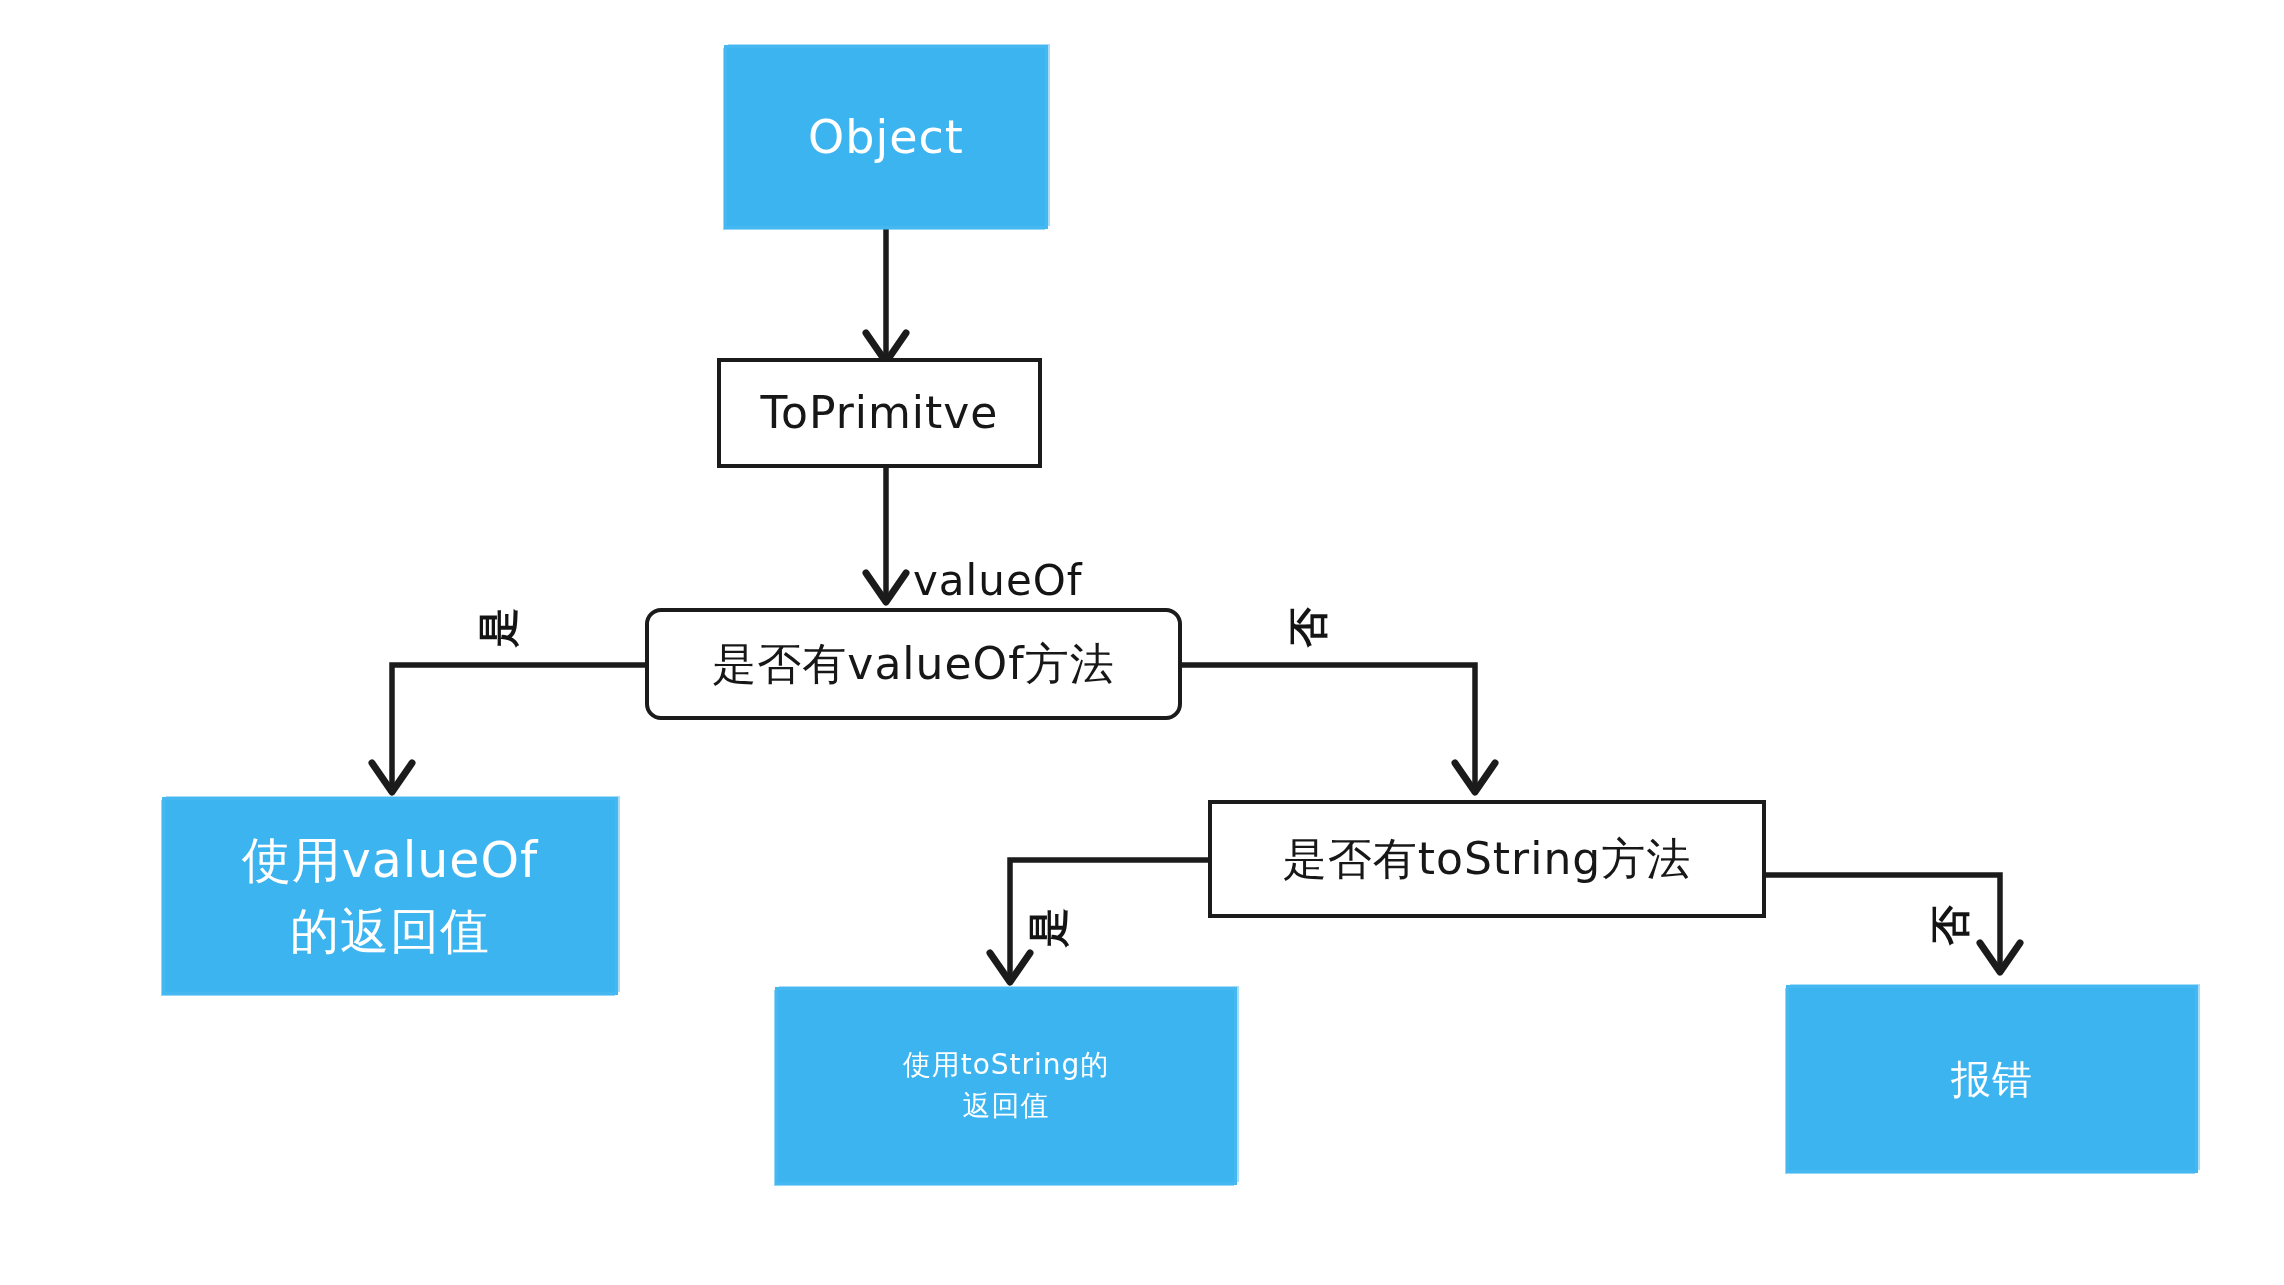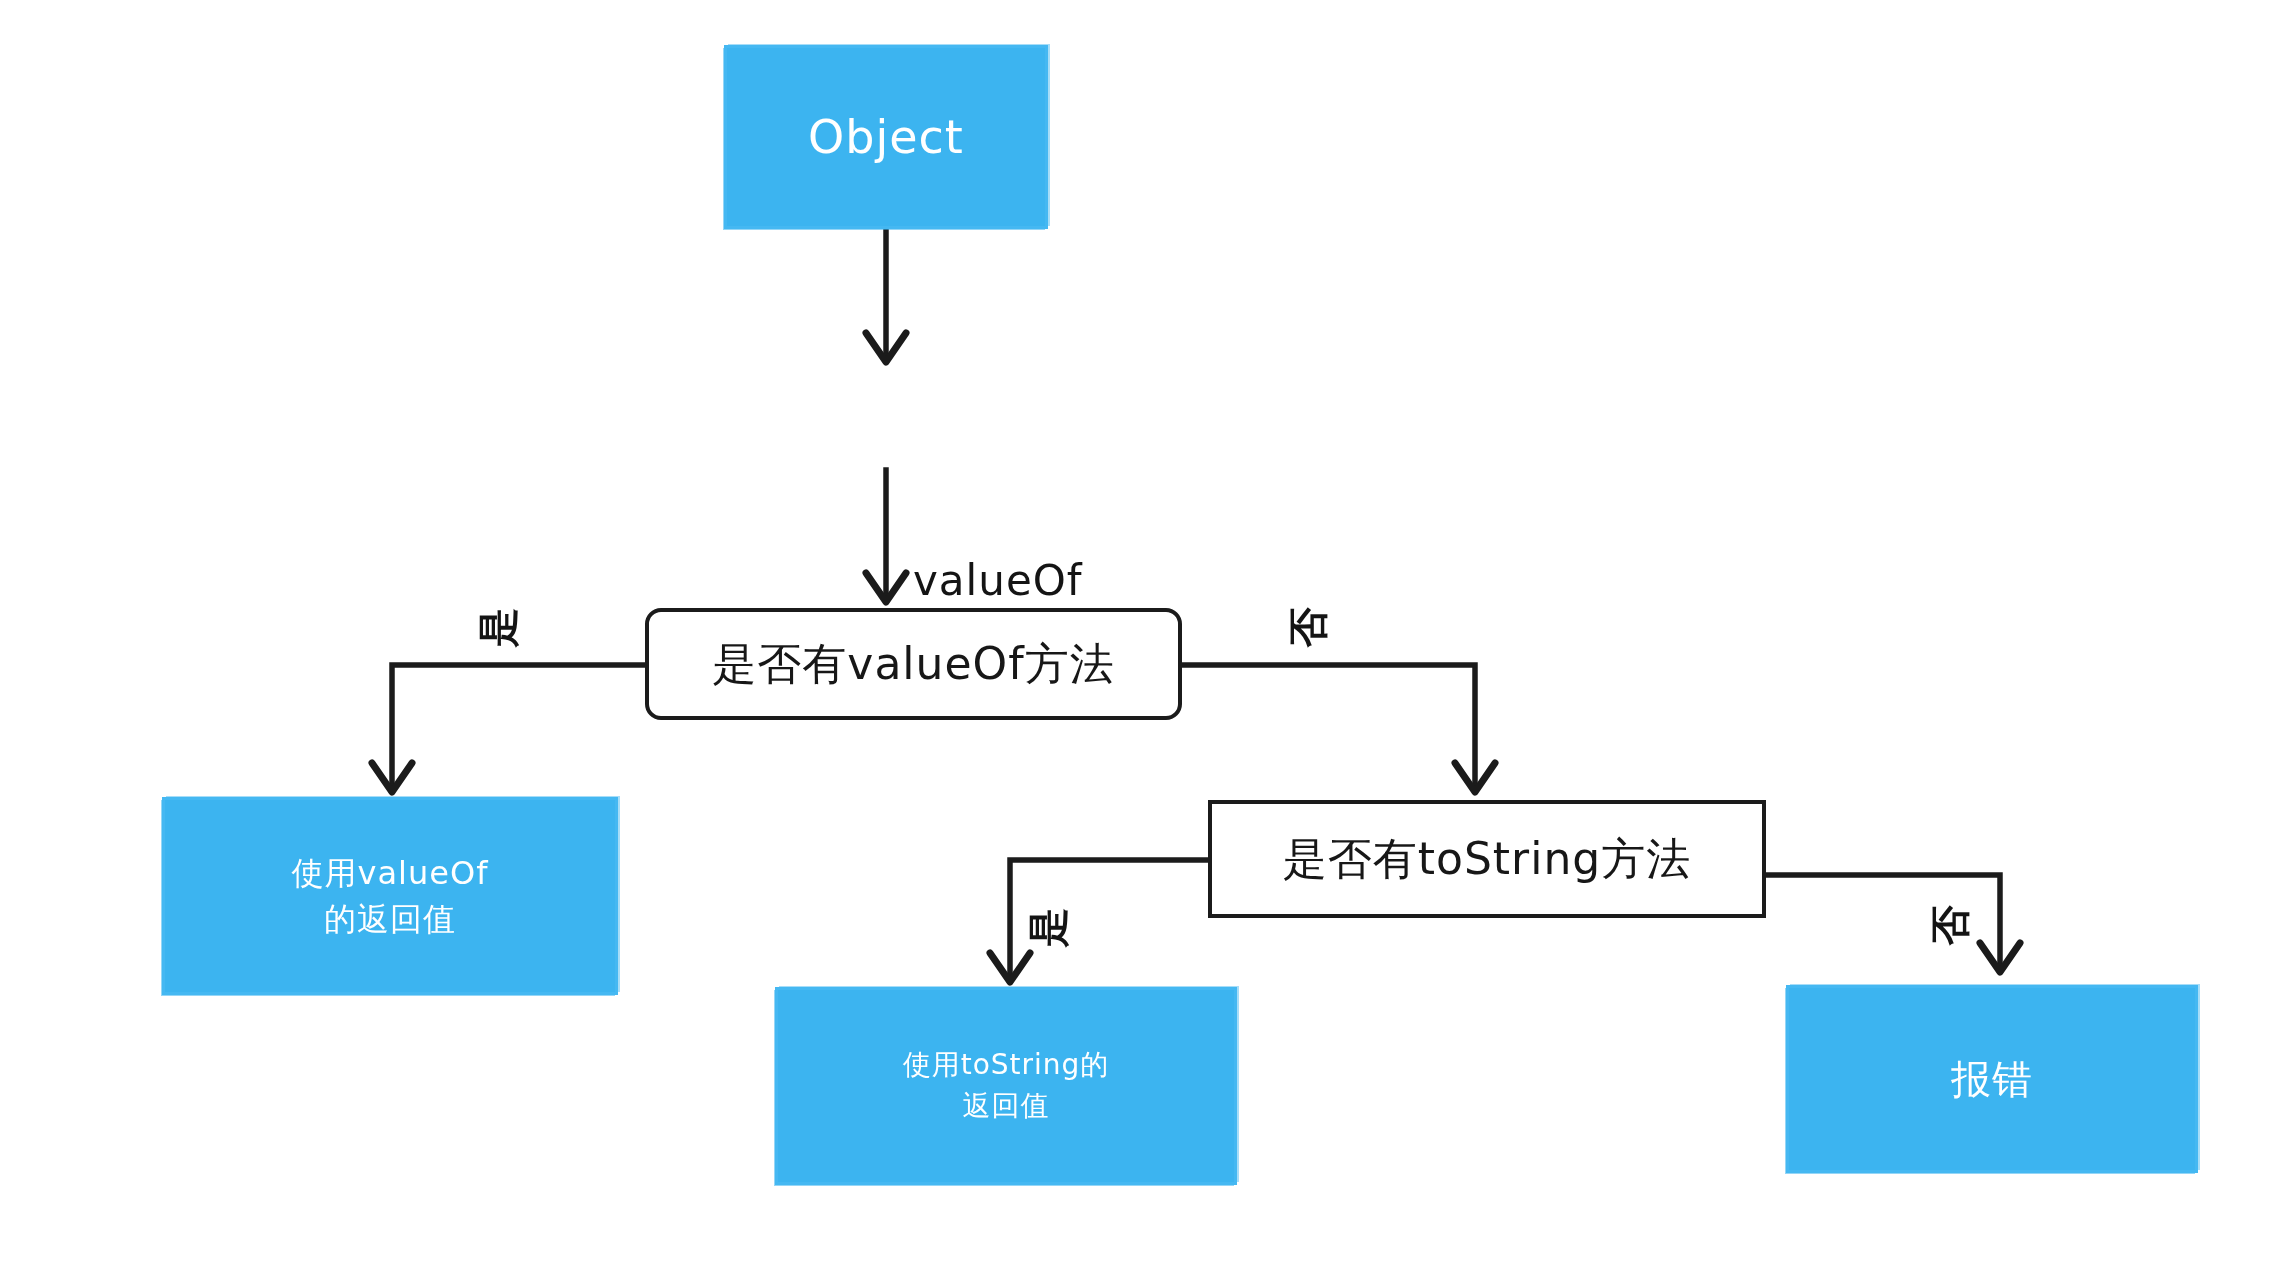--- a/index.html
+++ b/index.html
@@ -129,26 +129,29 @@
     <g>
       <path class="edge-path" d="M 1766 875 L 2000 875 L 2000 965"></path>
       <path class="arrow-head" d="M 1980 943 L 2000 972 L 2020 943"></path>
     </g>
   </svg>
 
   <div class="node filled" style="left:727px; top:48px; width:318px; height:178px; font-size:46px;">
     <span class="node-line">Object</span>
   </div>
 
+  <div class="node outlined" style="left:717px; top:358px; width:325px; height:110px; font-size:44px;">
+    <span class="node-line">ToPrimitve</span>
+  </div>
 
   <div class="node outlined" style="left:645px; top:608px; width:537px; height:112px; font-size:44px;border-radius:16px;">
     <span class="node-line">是否有valueOf方法</span>
   </div>
 
-  <div class="node filled" style="left:165px; top:800px; width:450px; height:192px; font-size:32px;">
+  <div class="node filled" style="left:165px; top:800px; width:450px; height:192px; font-size:49px;">
     <span class="node-line">使用valueOf</span>
     <span class="node-line">的返回值</span>
   </div>
 
   <div class="node outlined" style="left:1208px; top:800px; width:558px; height:118px; font-size:44px;">
     <span class="node-line">是否有toString方法</span>
   </div>
 
   <div class="node filled" style="left:778px; top:990px; width:456px; height:192px; font-size:28px;">
     <span class="node-line">使用toString的</span>

